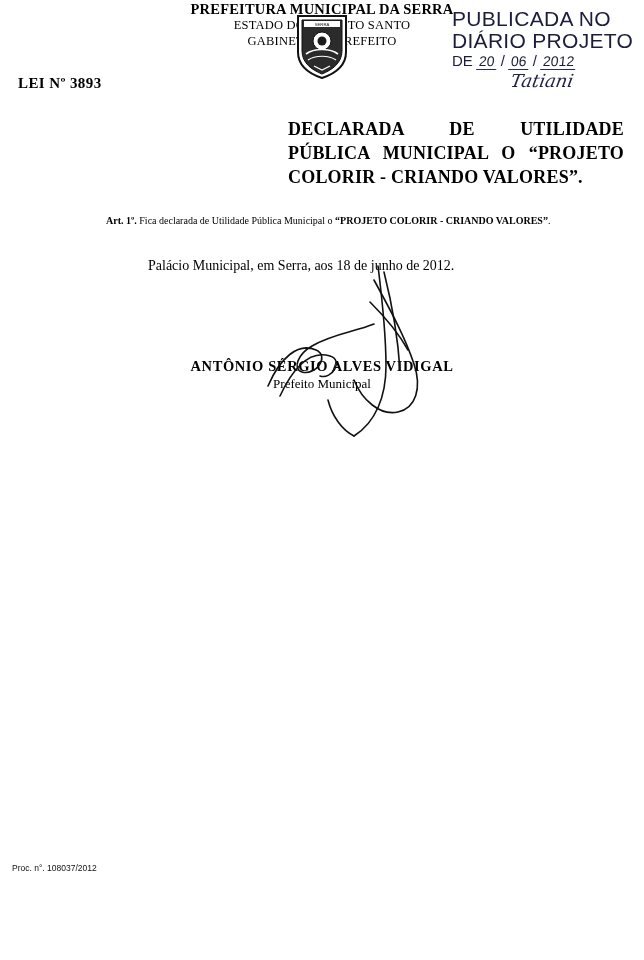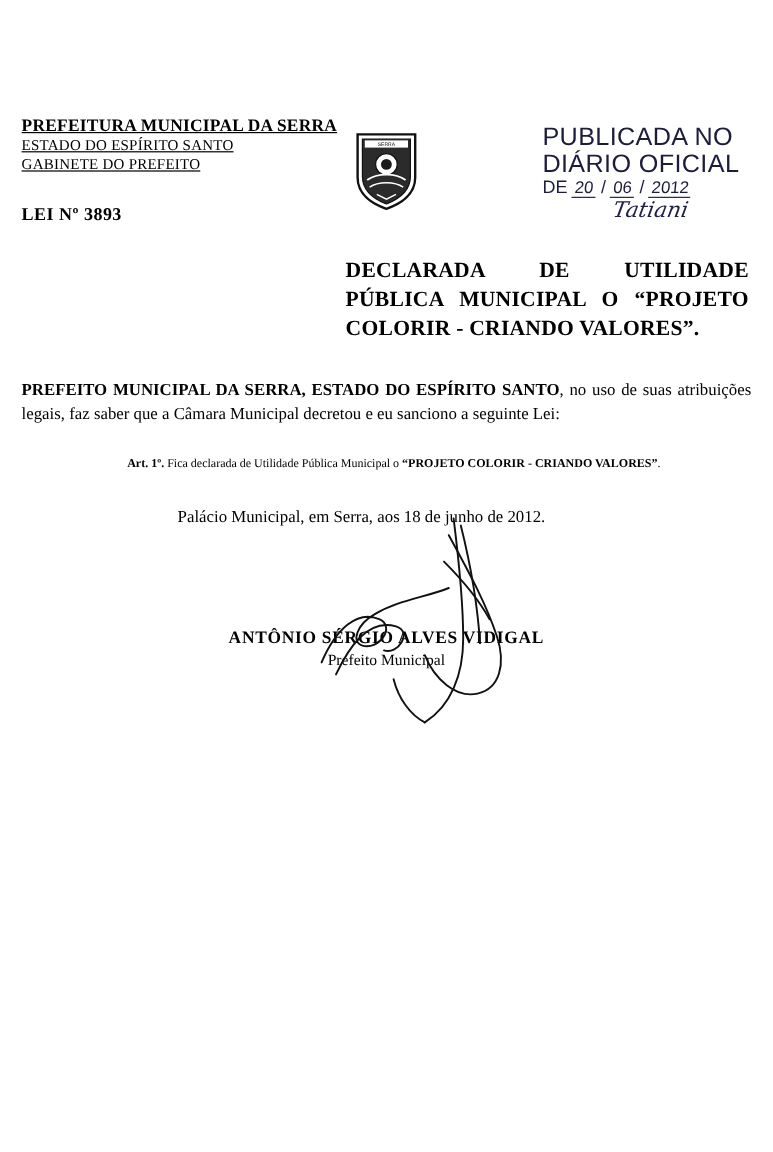--- a/index.html
+++ b/index.html
@@ -70,24 +70,22 @@
     display: flex;
     justify-content: center;
   }
   .crest {
     width: 56px;
     height: 68px;
   }
 
   
   .header {
-    margin-top: 96px;
-    text-align: left;
+    text-align: center;
     line-height: 1.25;
-    text-decoration: underline;
   }
   .header .l1 {
     font-weight: bold;
     font-size: 14.5px;
     letter-spacing: 0.2px;
   }
   .header .l2 {
     font-size: 12.5px;
     letter-spacing: 0.2px;
   }
@@ -174,21 +172,21 @@
     color: #111;
   }
 </style>
 </head>
 <body>
 
 <div class="page">
 
   <div class="stamp">
     <div class="ln">PUBLICADA NO</div>
-    <div class="ln">DIÁRIO OFICIAL</div>
+    <div class="ln">DIÁRIO PROJETO</div>
     <div class="datebox">
       <span>DE</span>
       <span class="u">20</span>
       <span>/</span>
       <span class="u">06</span>
       <span>/</span>
       <span class="u">2012</span>
     </div>
     <div class="sig">Tatiani</div>
   </div>
@@ -210,23 +208,20 @@
   <div class="header">
     <div class="l1">PREFEITURA MUNICIPAL DA SERRA</div>
     <div class="l2">ESTADO DO ESPÍRITO SANTO</div>
     <div class="l3">GABINETE DO PREFEITO</div>
   </div>
 
   <div class="lawtitle">LEI Nº 3893</div>
 
   <div class="ementa">DECLARADA DE UTILIDADE PÚBLICA MUNICIPAL O “PROJETO COLORIR - CRIANDO VALORES”.</div>
 
-  <p class="preamble">
-    <b>PREFEITO MUNICIPAL DA SERRA, ESTADO DO ESPÍRITO SANTO</b><span>, no uso de suas atribuições legais, faz saber que a Câmara Municipal decretou e eu sanciono a seguinte Lei:</span>
-  </p>
 
   <p class="article">
     <b>Art. 1º.</b><span> Fica declarada de Utilidade Pública Municipal o </span><b>“PROJETO COLORIR - CRIANDO VALORES”</b><span>.</span>
   </p>
 
 
   <p class="place">Palácio Municipal, em Serra, aos 18 de junho de 2012.</p>
 
   <div class="sigblock">
     <svg class="handsig" viewBox="0 0 200 200">

